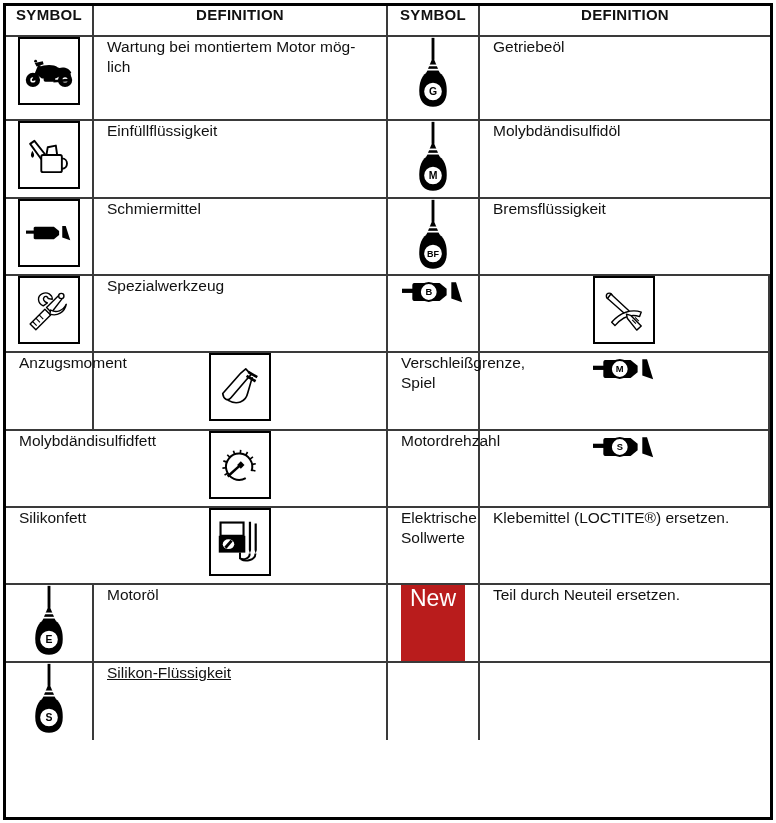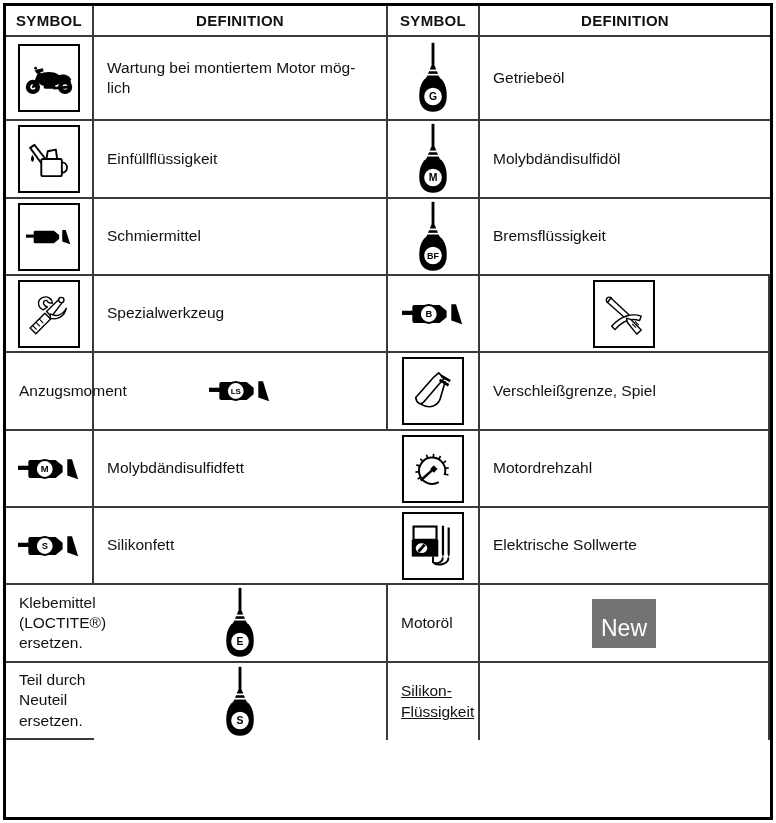--- a/index.html
+++ b/index.html
@@ -4,31 +4,31 @@
 <style>
   html,body{margin:0;padding:0;background:#fff;}
   body{width:776px;height:823px;position:relative;font-family:"Liberation Sans",sans-serif;color:#111;}
   .tbl{
     position:absolute;left:3px;top:3px;width:764px;height:811px;
     border:3px solid #000;background:#fff;
     display:grid;
     grid-template-columns:88px 294px 92px 1fr;
     grid-template-rows:31px 84px 78px 77px 77px 78px 77px 77px 78px 77px 1fr;
   }
-  .ce{border-right:2px solid #3a3a3a;border-bottom:2px solid #3a3a3a;display:flex;align-items:center;min-width:0;}
+  .ce{border-right:2px solid #3a3a3a;border-bottom:2px solid #3a3a3a;display:flex;min-width:0;}
   .lc{border-right:none;}
   .lr{border-bottom:none;text-decoration:underline;}
   .hd{justify-content:center;font-weight:bold;font-size:15px;letter-spacing:.3px;}
   .sym{justify-content:center;}
   .def{padding-left:13px;padding-right:8px;font-size:15.5px;line-height:1.3;white-space:pre-line;}
   .ibox{width:58px;height:64px;border:2.5px solid #000;background:#fff;
         display:flex;align-items:center;justify-content:center;flex:0 0 auto;}
   svg{display:block;}
   .tbl svg text{font-family:"Liberation Sans",sans-serif;fill:#000;}
-  .new-badge{background:#737373;color:#fff;font-size:23px;line-height:1;padding:18px 9px 8px 9px;}
+  .new-badge{background:#b91c1c;color:#fff;font-size:23px;line-height:1;padding:2px 9px 8px 9px;}
 </style>
 </head>
 <body>
 
 <div class="tbl">
 
   <div class="ce hd">
       <span>SYMBOL</span>
     </div>
   <div class="ce hd">
@@ -157,29 +157,20 @@
           <circle cx="10" cy="9" r="3.5"></circle>
           <polygon points="8,12 12,6.5 34,27 30,31.5"></polygon>
           <path d="M13,41 C23,29 37,24.5 49,28.5 L47,34 C37,30.5 26,34.5 17,45 Z"></path>
           <polygon points="31,31 36,32.5 49,45.5 43.5,50.5 32,36"></polygon>
         </g>
         <path d="M38,38 l4.5,4.5 M41.5,35 l4.5,4.5" stroke="#000" stroke-width="1.3" fill="none"></path>
       </svg>
     </span>
   </div>
   <div class="ce def"><span>Anzugsmoment</span></div>
-  <div class="ce sym">
-    <svg width="62" height="32" viewBox="0 0 66 34">
-      <rect x="0" y="13.5" width="13" height="4.5"></rect>
-      <path d="M13,7.5 C11.5,7.5 11,8.5 11,10 L11,24 C11,25.5 11.5,26.5 13,26.5 L40,26.5 L47.5,20.5 L47.5,13.5 L40,7.5 Z"></path>
-      <circle cx="28.5" cy="17" r="9.5" fill="#fff" stroke="#000" stroke-width="2.2"></circle>
-      <text x="28.5" y="20.2" text-anchor="middle" font-size="8.5" font-weight="bold">LS</text>
-      <polygon points="52.5,6.5 57.5,6.5 64,28 52.5,24"></polygon>
-    </svg>
-  </div>
 
   <div class="ce sym">
     <span class="ibox">
       <svg width="46" height="48" viewBox="0 0 56 52">
         <g stroke="#000" fill="none" stroke-width="2" stroke-linejoin="round">
           <path d="M7,34 L29,9 L35,4 L41.5,11 L35.5,17.5 L17,39 C13,43.5 8,41 7,34 Z" fill="#fff"></path>
           <path d="M13,42 C24,48.5 35,44.5 37.5,33 L43,14"></path>
         </g>
         <path d="M38,7.5 L49,14 M36,12.5 L47,19" stroke="#000" stroke-width="3.2"></path>
       </svg>

